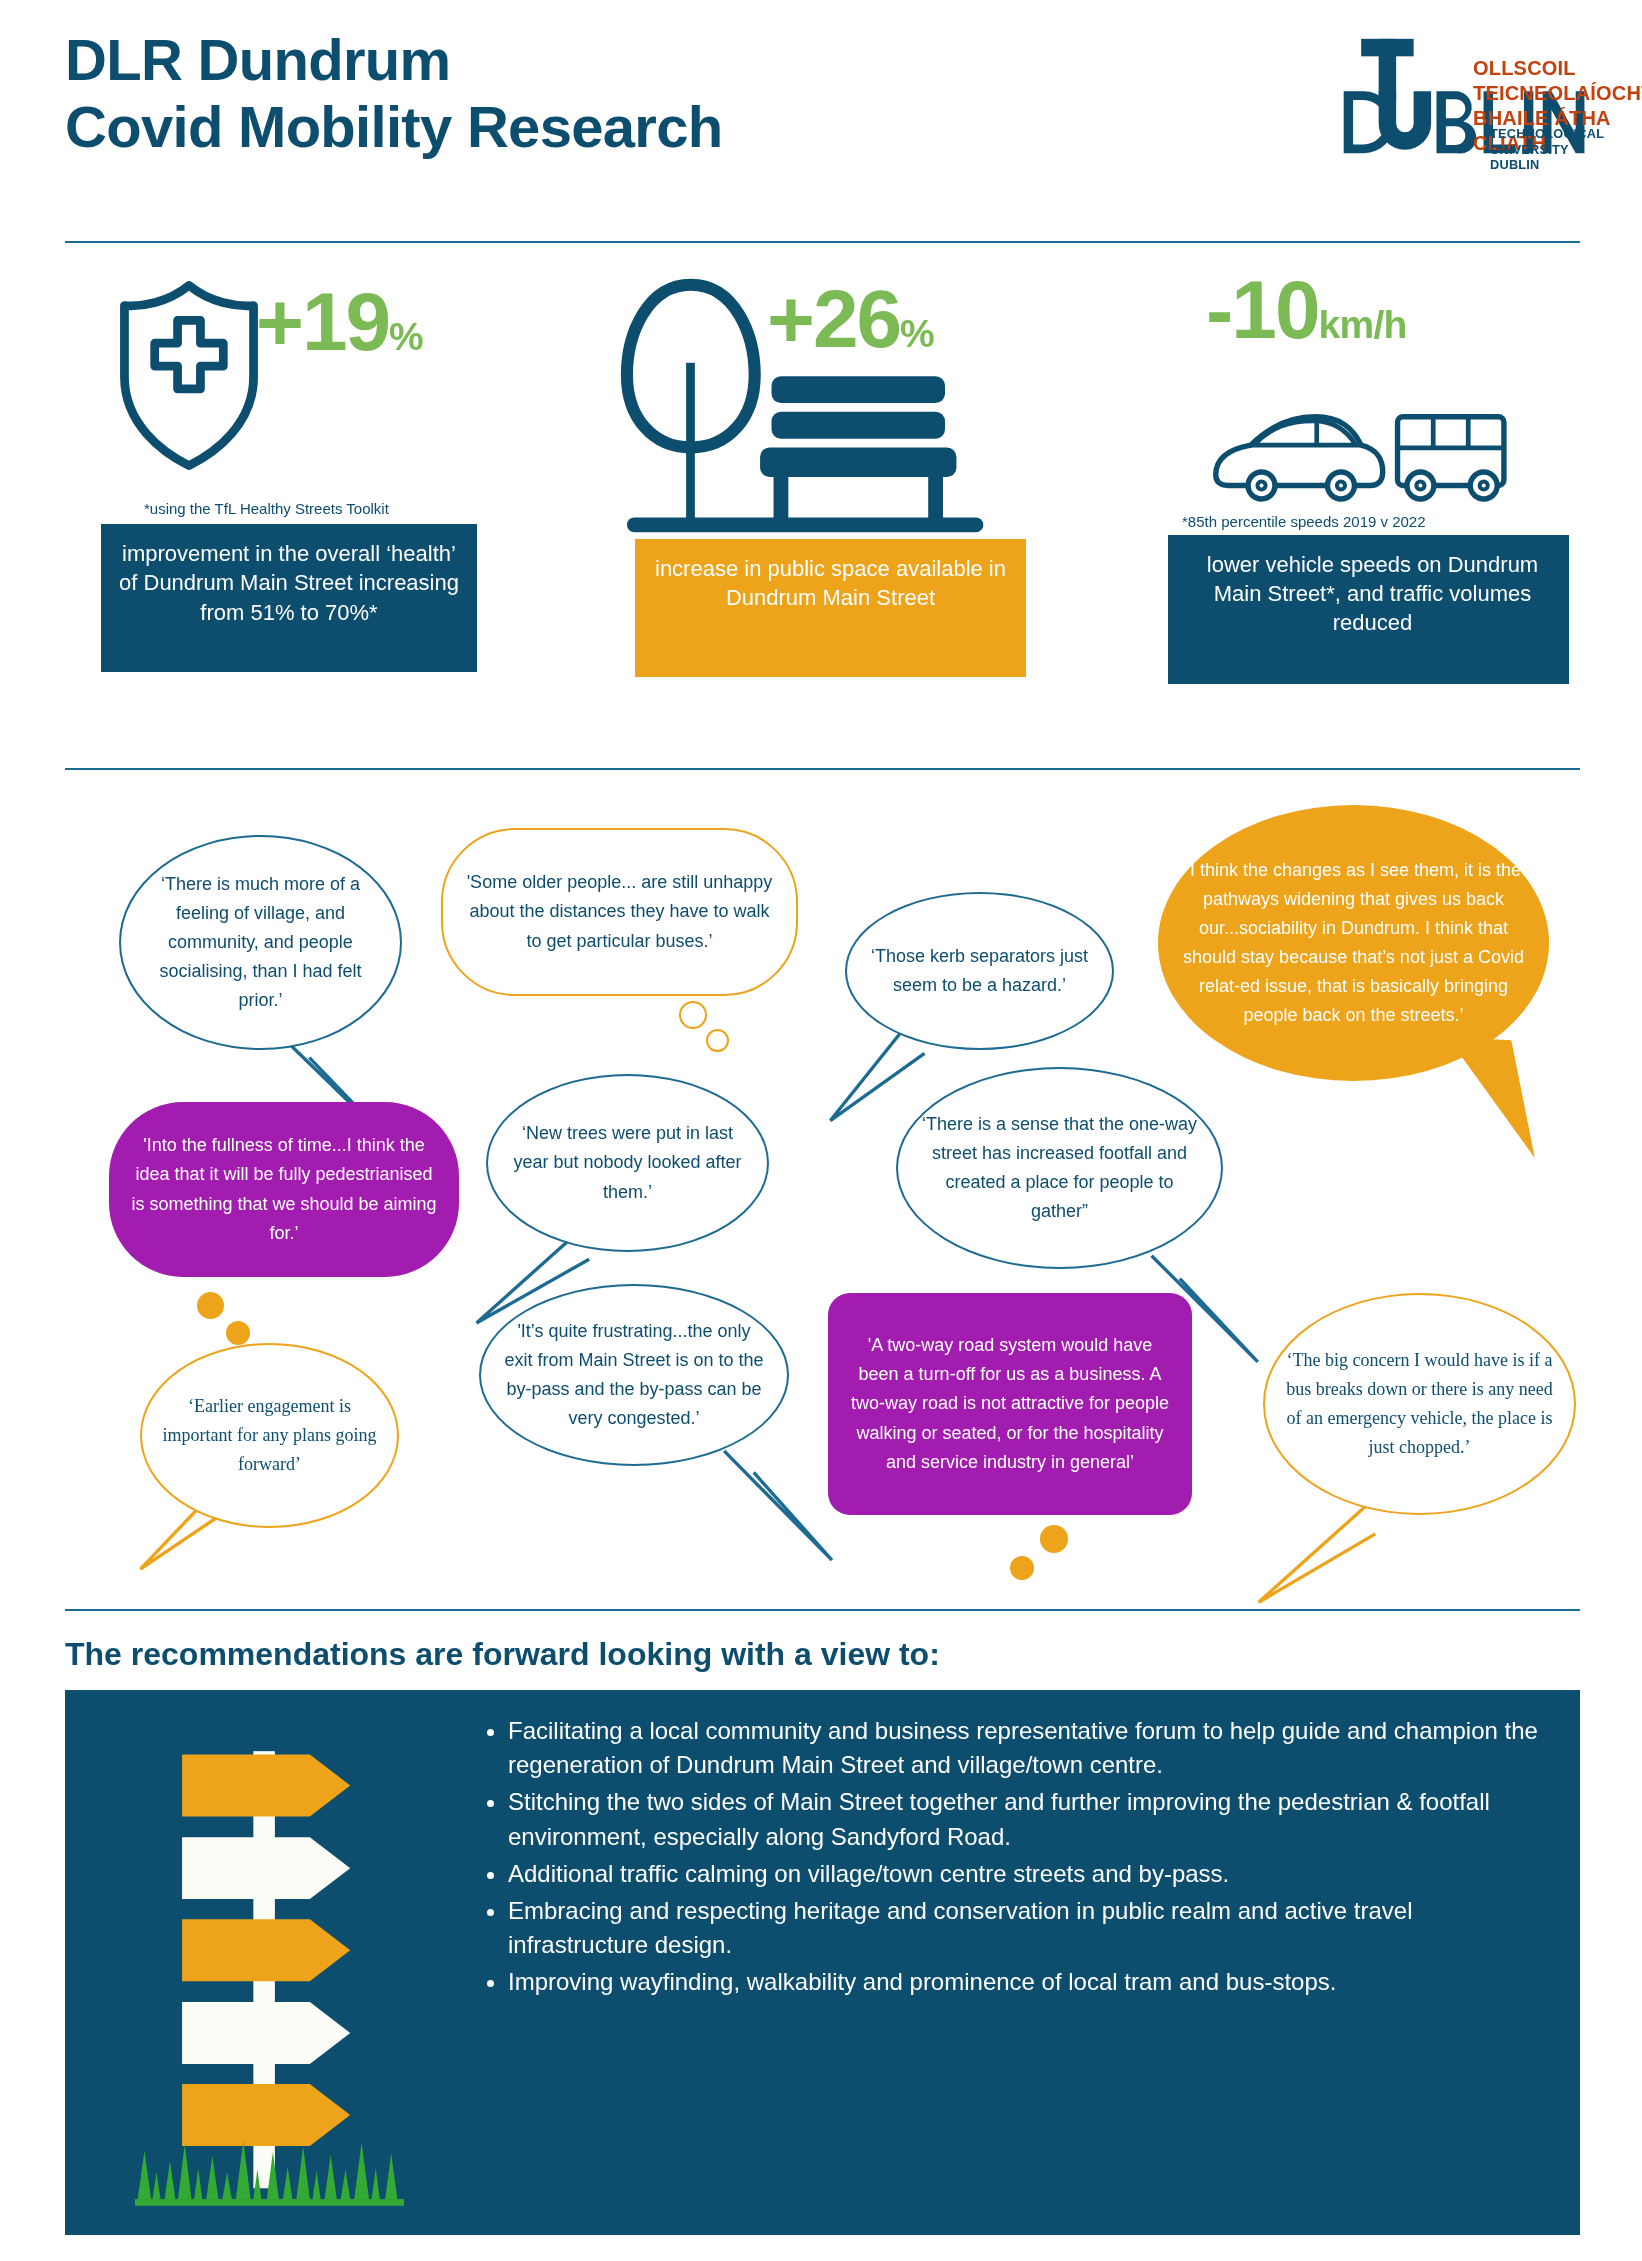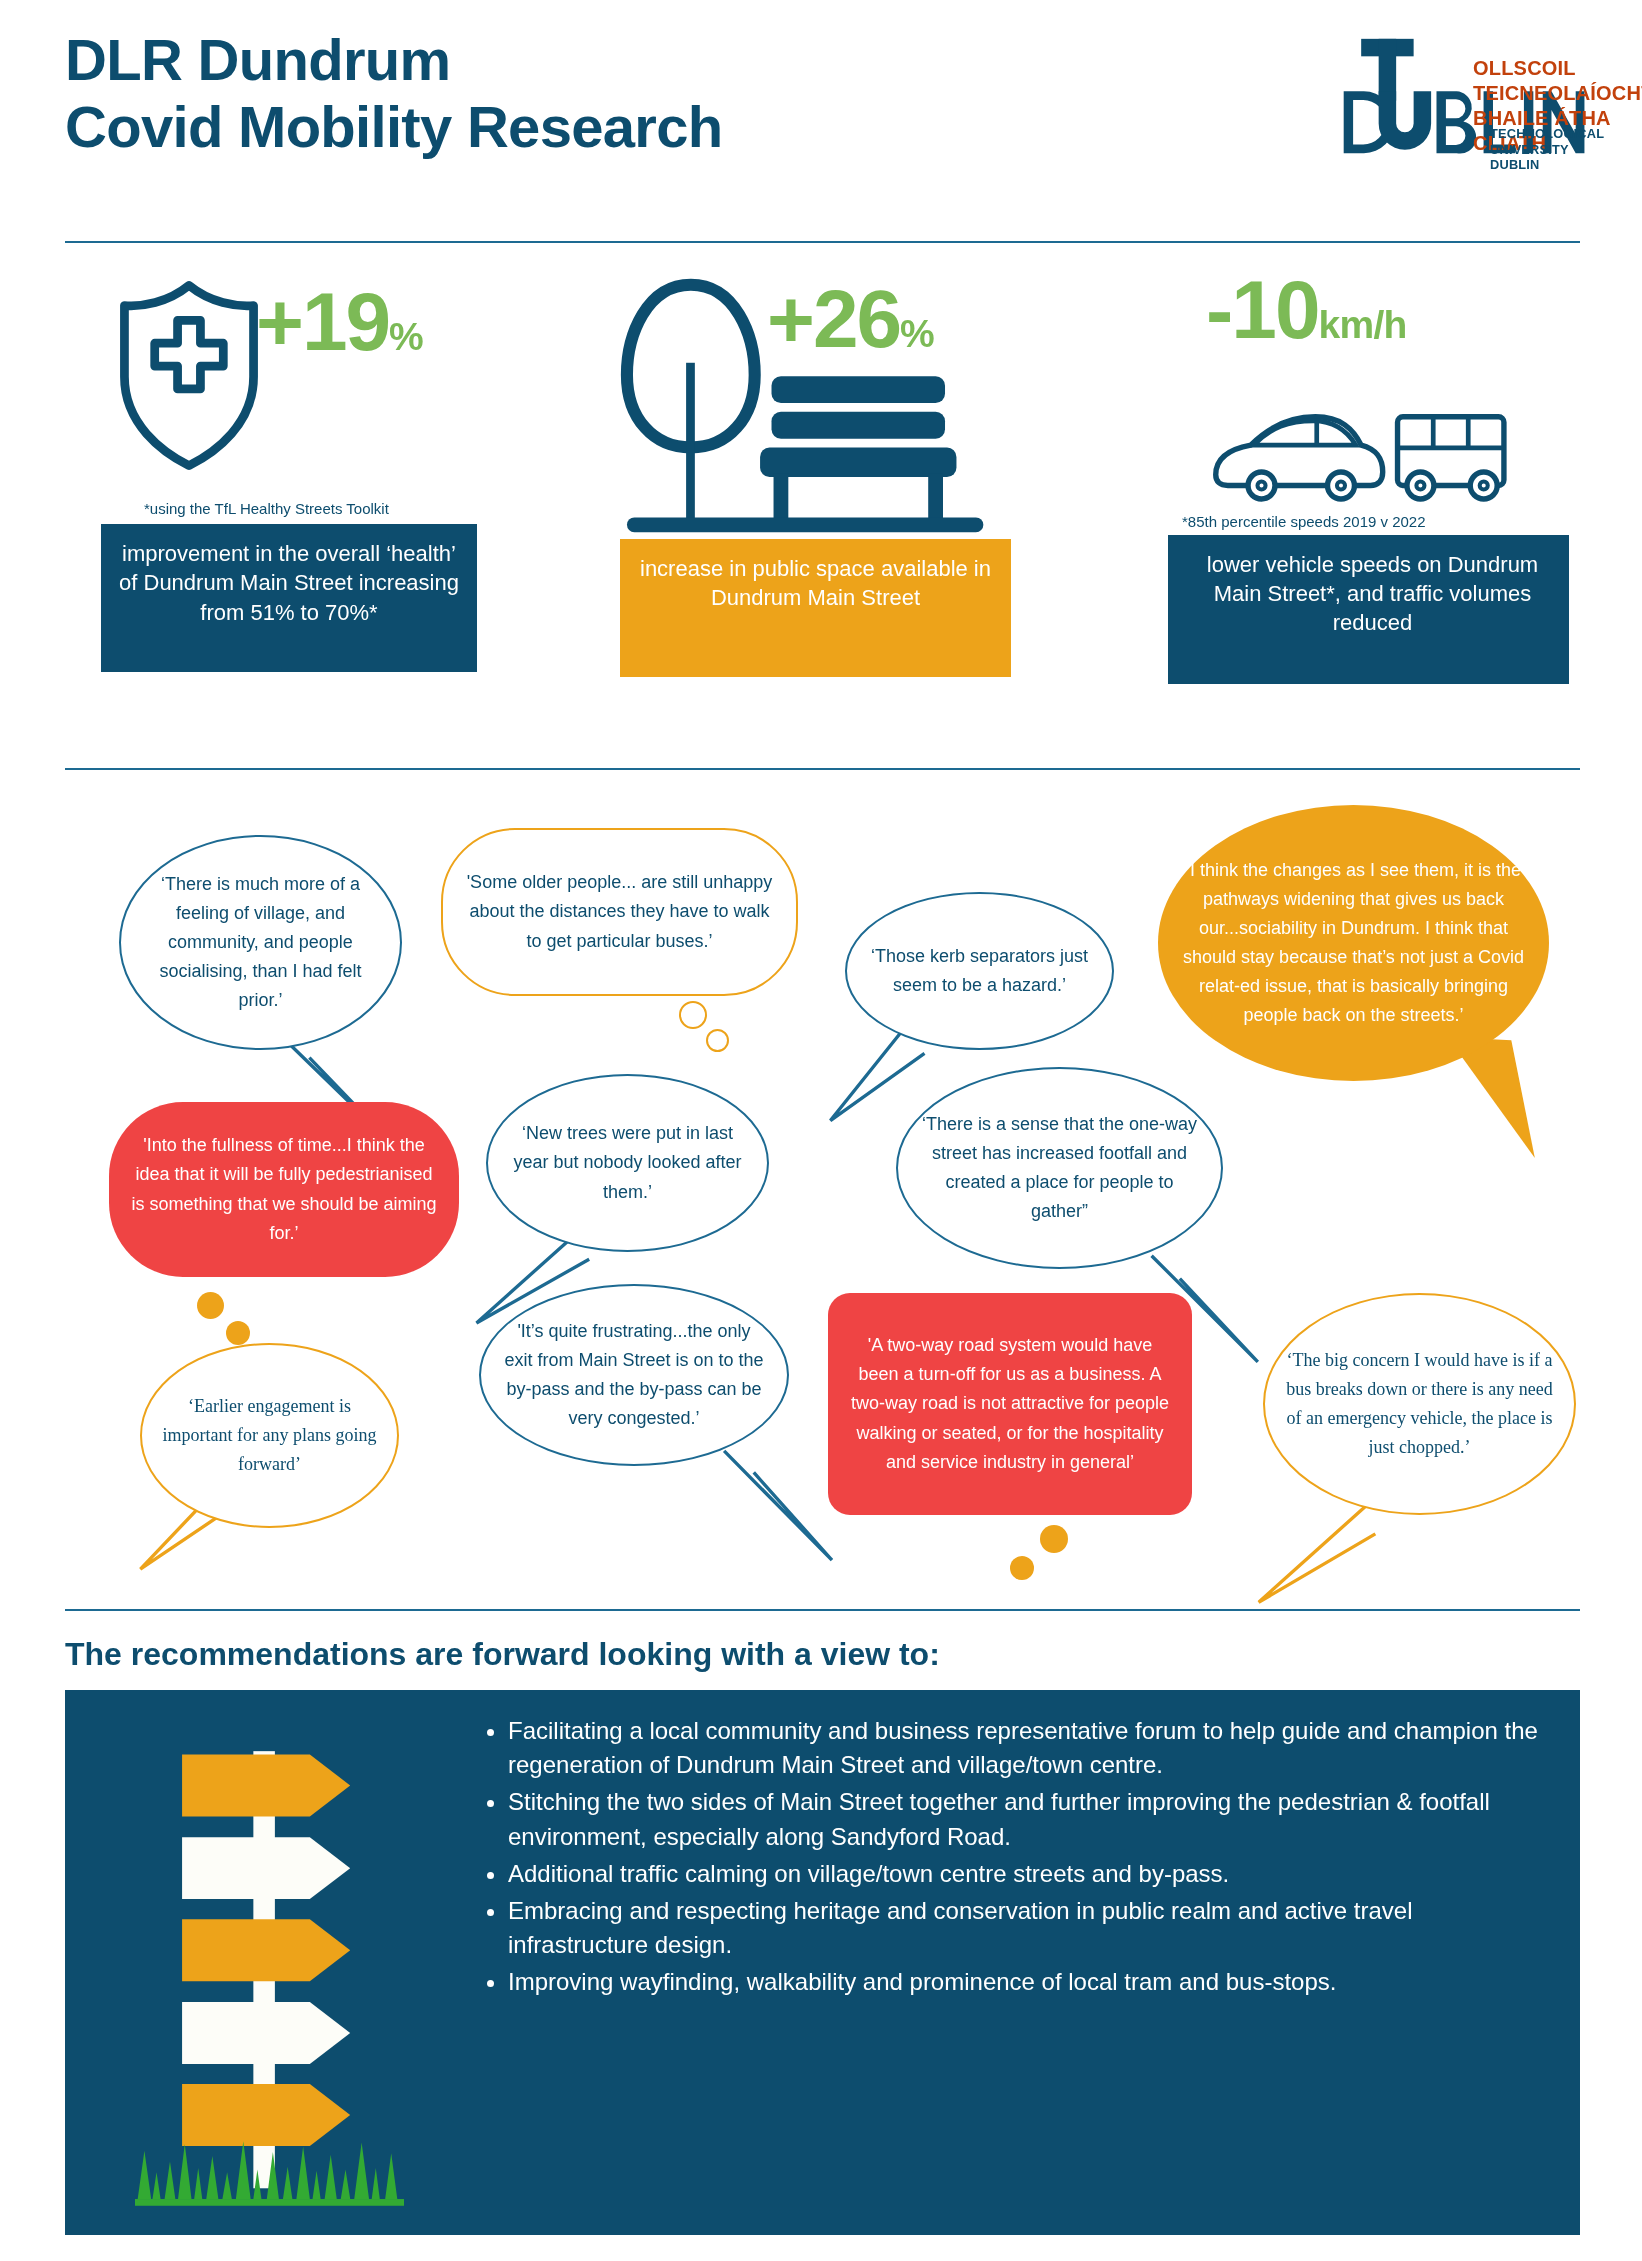--- a/index.html
+++ b/index.html
@@ -36,21 +36,21 @@
   .amber{background:#eda31a;}
 
   
   .bubble{position:absolute;box-sizing:border-box;display:flex;
           align-items:center;justify-content:center;text-align:center;}
   .bubble .txt{position:relative;z-index:2;font-size:18px;line-height:1.62;
                padding:0 20px;}
   .b-ellipse-blue{border:2.7px solid #1d6a92;border-radius:50%;color:#0d4d6e;background:#fff;}
   .b-ellipse-amber{border:2.7px solid #eda31a;border-radius:50%;color:#0d4d6e;background:#fff;font-family:Liberation Serif, serif;}
   .b-round-amber-outline{border:2.7px solid #eda31a;border-radius:74px;color:#0d4d6e;background:#fff;}
-  .b-fill-amber{background:#ef4444;color:#fff;border-radius:74px;}
+  .b-fill-amber{background:#a21caf;color:#fff;border-radius:74px;}
   .b-fill-amber-ellipse{background:#eda31a;color:#fff;border-radius:50%;}
   .tail{position:absolute;}
   .dot{position:absolute;border-radius:50%;box-sizing:border-box;}
   .dot-o{border:2.7px solid #eda31a;}
   .dot-f{background:#eda31a;}
 
   
   #rec-heading{left:65px;top:1636px;font-size:32px;font-weight:bold;color:#0d4d6e;}
   #rec-panel{left:65px;top:1690px;width:1515px;height:545px;background:#0d4d6e;}
   #rec-list{position:absolute;left:404px;top:24px;width:1077px;}
@@ -119,21 +119,21 @@
       <rect x="225" y="205" width="258" height="40" rx="14" fill="#0d4d6e"></rect>
       <rect x="208" y="258" width="292" height="44" rx="14" fill="#0d4d6e"></rect>
       <rect x="228" y="296" width="22" height="72" fill="#0d4d6e"></rect>
       <rect x="458" y="296" width="22" height="72" fill="#0d4d6e"></rect>
       <rect x="10" y="362" width="530" height="22" rx="11" fill="#0d4d6e"></rect>
     </svg>
     <div class="abs bignum" style="left:147px;top:9.4px;">
       <span>+26</span><span class="unit">%</span>
     </div>
   </div>
-  <div class="statbox amber" style="width:391px;height:138px;margin-top:48px;">increase in public space available in Dundrum Main Street</div>
+  <div class="statbox amber" style="width:391px;height:138px;margin-top:48px;margin-left:15px;">increase in public space available in Dundrum Main Street</div>
 </div>
 
 <div class="stat" style="left:1145px;width:431px;">
   <div class="iconrow" style="height:222px;">
     <div class="abs bignum" style="left:61px;top:0px;">
       <span>-10</span><span class="unit">km/h</span>
     </div>
     <svg class="abs" style="left:64px;top:133px;" width="303" height="101" viewBox="0 0 450 150">
       <path d="M10 108 C 10 78 40 68 62 64 C 90 36 120 22 158 22 C 196 22 214 40 226 64 C 248 70 258 82 258 104 C 258 118 250 124 240 124 H28 C 16 124 10 118 10 108 z" fill="none" stroke="#0d4d6e" stroke-width="8"></path>
       <path d="M66 64 C 92 38 118 28 155 28 C 186 28 206 44 218 64 z" fill="none" stroke="#0d4d6e" stroke-width="7"></path>

